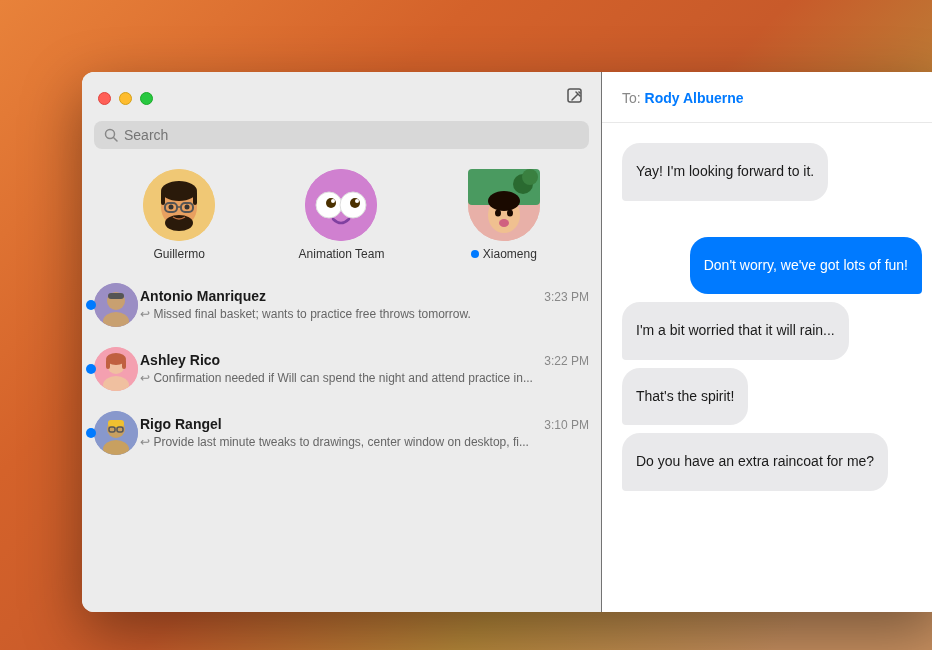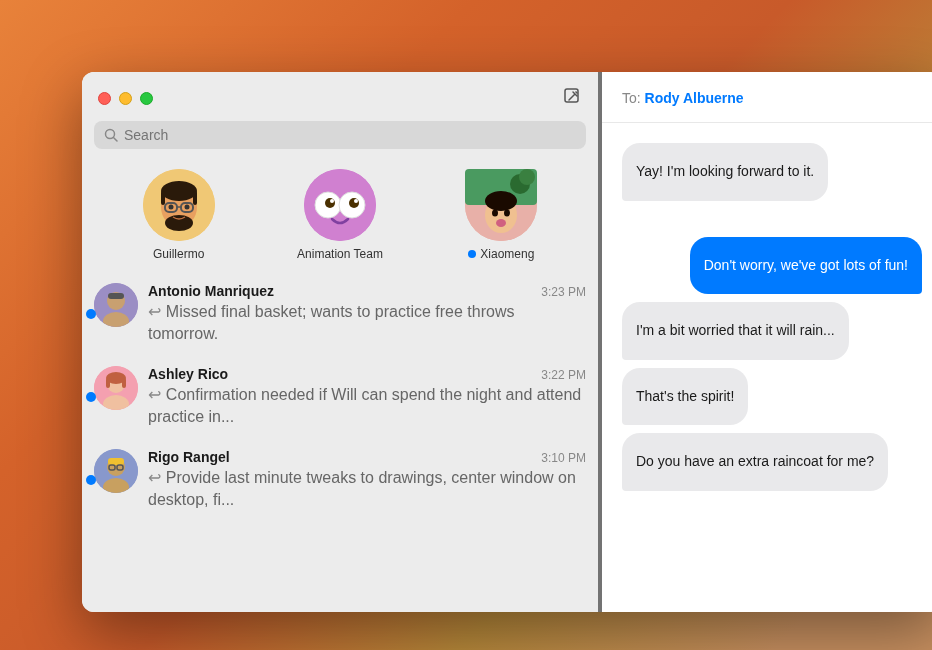--- a/index.html
+++ b/index.html
@@ -34,21 +34,21 @@
       box-shadow: 0 20px 60px rgba(0,0,0,0.4);
       z-index: 1;
     }
 
     
     .sidebar {
       width: 520px;
       background: #ececec;
       display: flex;
       flex-direction: column;
-      border-right: 4px solid #737373;
+      border-right: 1px solid #737373;
       flex-shrink: 0;
     }
 
     
     .titlebar {
       display: flex;
       align-items: center;
       justify-content: space-between;
       padding: 14px 16px 10px 16px;
     }
@@ -136,23 +136,23 @@
     }
 
     
     .message-list {
       flex: 1;
       overflow-y: auto;
     }
 
     .message-row {
       display: flex;
-      align-items: flex-start;
+      align-items: center;
       padding: 10px 12px;
-      gap: 10px;
+      gap: 2px;
       cursor: pointer;
       position: relative;
     }
 
     .message-avatar {
       width: 44px;
       height: 44px;
       border-radius: 50%;
       flex-shrink: 0;
       display: flex;
@@ -192,21 +192,21 @@
       color: #1a1a1a;
     }
 
     .message-time {
       font-size: 12px;
       color: #888;
       flex-shrink: 0;
     }
 
     .message-preview {
-      font-size: 16px;
+      font-size: 12px;
       color: #666;
       line-height: 1.4;
       display: -webkit-box;
       -webkit-line-clamp: 2;
       -webkit-box-orient: vertical;
       overflow: hidden;
     }
 
     .preview-icon {
       display: inline;

